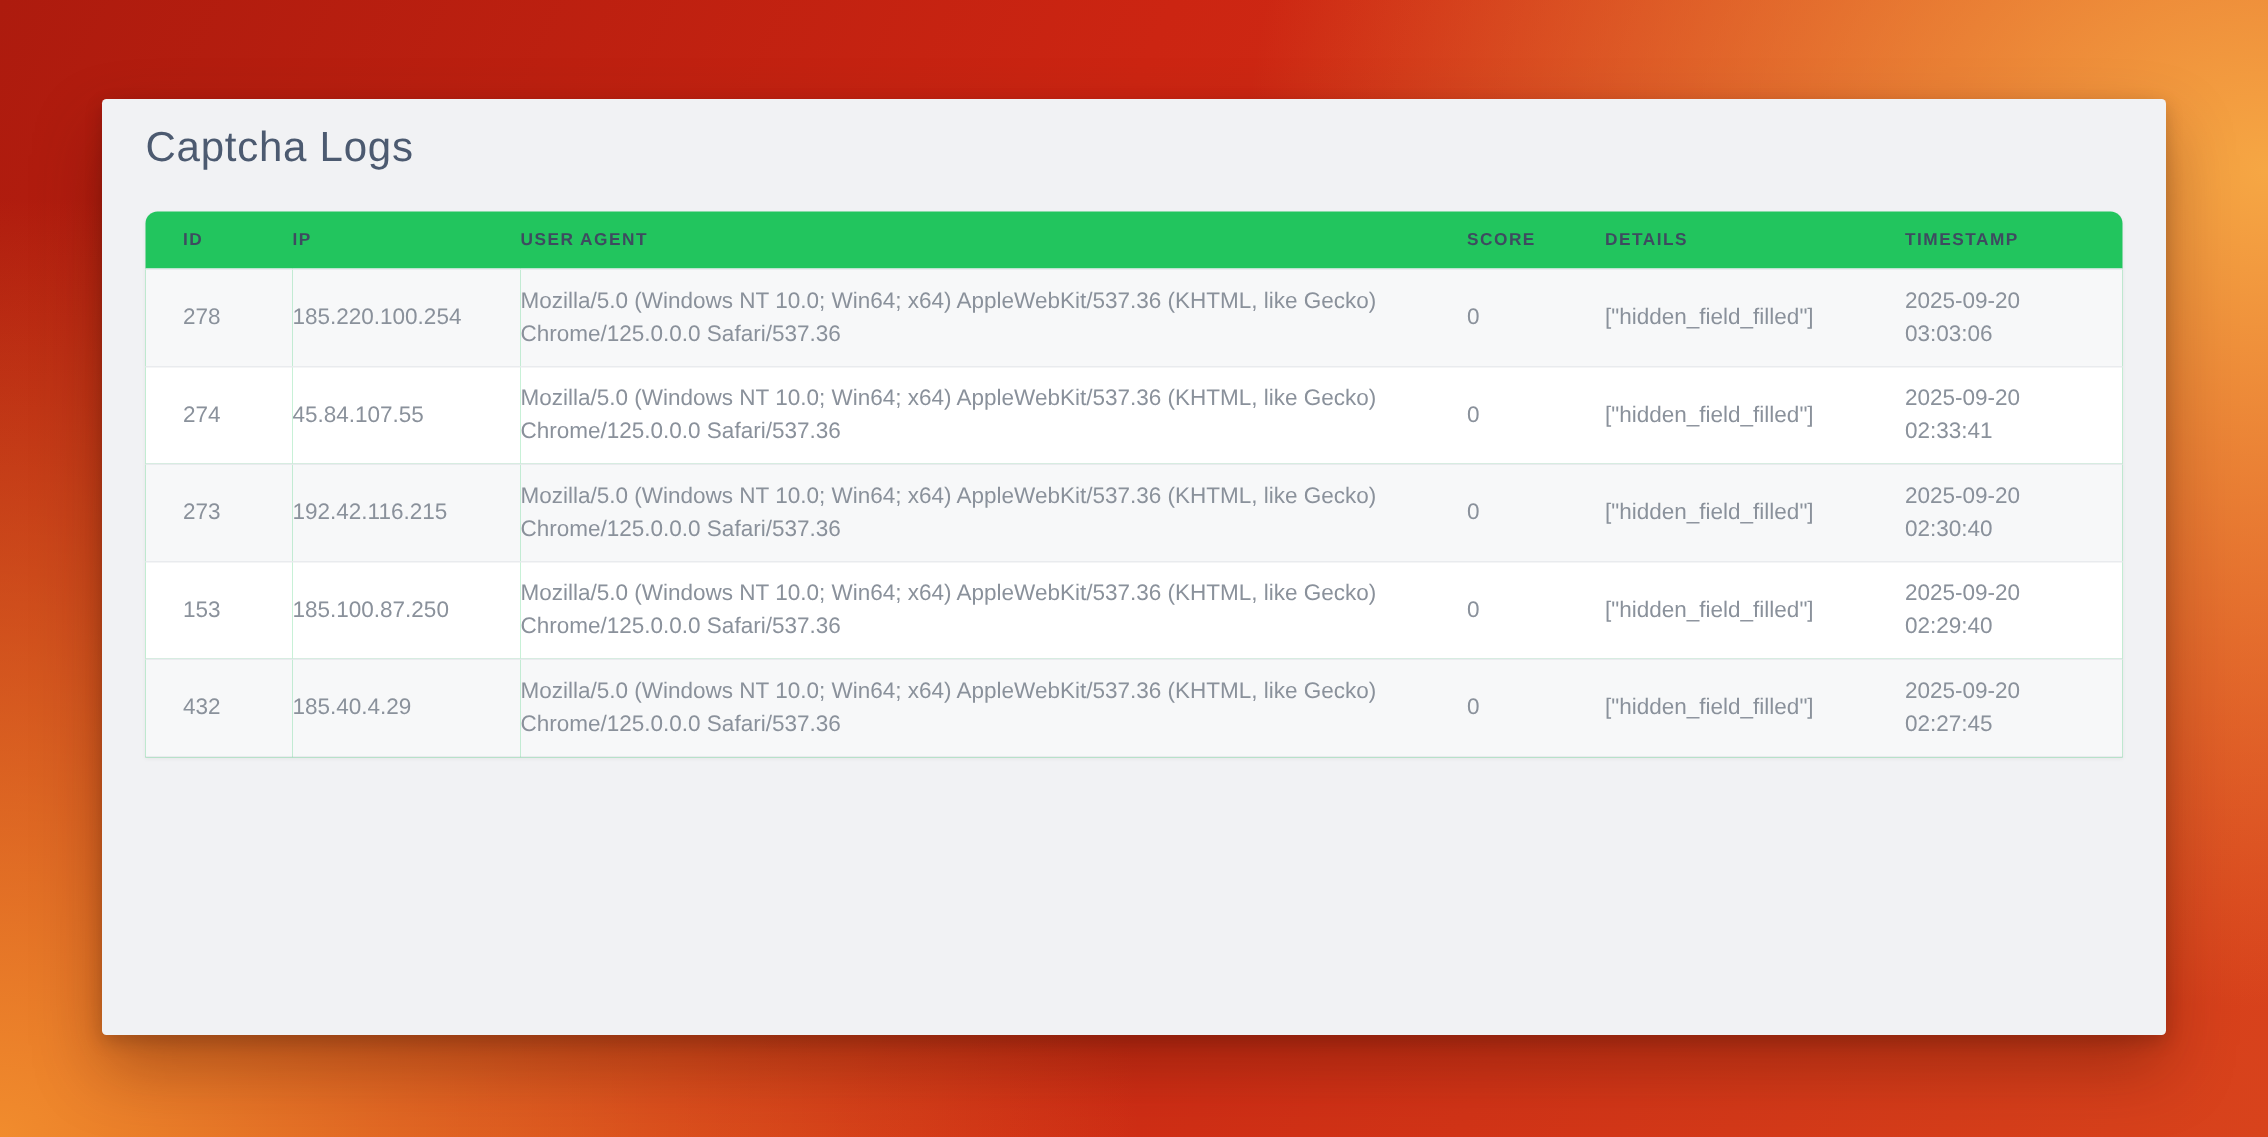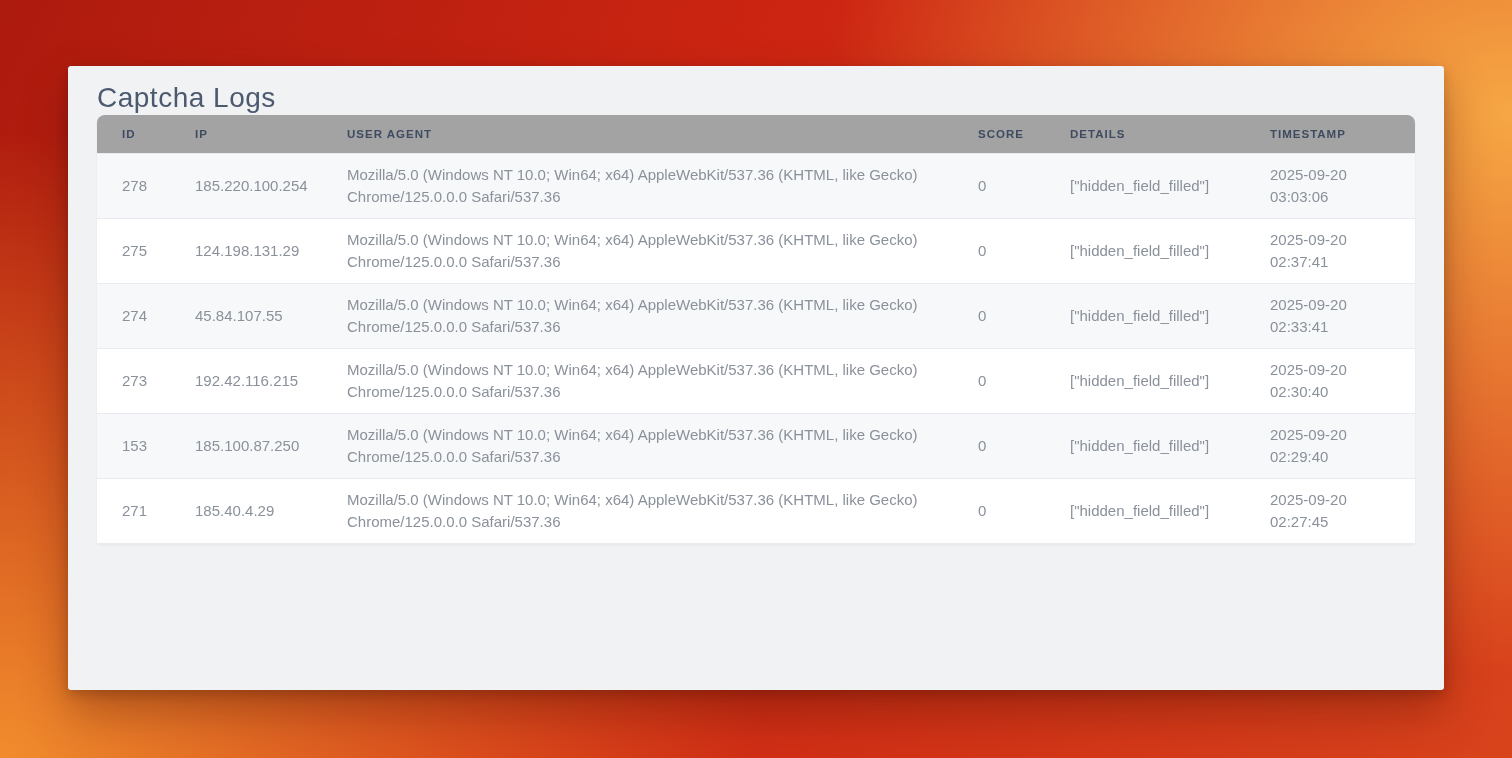--- a/index.html
+++ b/index.html
@@ -25,23 +25,23 @@
   .page-title {
     margin-top: 18px;
     font-size: 28px;
     font-weight: 500;
     letter-spacing: 0.5px;
     color: #4c5a70;
     line-height: 1.0;
   }
   .table-wrap {
     position: absolute;
-    left: 29px; top: 49px;
+    left: 29px; top: 75px;
     width: 1318px;
-    background: #a3a3a3;
+    background: #22c55e;
     border-radius: 8px 8px 0 0;
     box-shadow: 0 1px 3px rgba(0,0,0,0.05);
   }
   table {
     width: 100%;
     border-collapse: collapse;
     table-layout: fixed;
   }
   col.c-id { width: 98px; }
   col.c-ip { width: 152px; }
@@ -109,28 +109,20 @@
     <td class="cell-id">278</td>
     <td class="cell-ip">185.220.100.254</td>
     <td class="cell-ua">Mozilla/5.0 (Windows NT 10.0; Win64; x64) AppleWebKit/537.36 (KHTML, like Gecko) Chrome/125.0.0.0 Safari/537.36</td>
     <td class="cell-score">0</td>
     <td class="cell-details">["hidden_field_filled"]</td>
     <td class="cell-ts">2025-09-20 03:03:06</td>
   </tr>
 
 
 
-  <tr>
-    <td class="cell-id">275</td>
-    <td class="cell-ip">124.198.131.29</td>
-    <td class="cell-ua">Mozilla/5.0 (Windows NT 10.0; Win64; x64) AppleWebKit/537.36 (KHTML, like Gecko) Chrome/125.0.0.0 Safari/537.36</td>
-    <td class="cell-score">0</td>
-    <td class="cell-details">["hidden_field_filled"]</td>
-    <td class="cell-ts">2025-09-20 02:37:41</td>
-  </tr>
 
   <tr>
     <td class="cell-id">274</td>
     <td class="cell-ip">45.84.107.55</td>
     <td class="cell-ua">Mozilla/5.0 (Windows NT 10.0; Win64; x64) AppleWebKit/537.36 (KHTML, like Gecko) Chrome/125.0.0.0 Safari/537.36</td>
     <td class="cell-score">0</td>
     <td class="cell-details">["hidden_field_filled"]</td>
     <td class="cell-ts">2025-09-20 02:33:41</td>
   </tr>
 
@@ -146,21 +138,21 @@
   <tr>
     <td class="cell-id">153</td>
     <td class="cell-ip">185.100.87.250</td>
     <td class="cell-ua">Mozilla/5.0 (Windows NT 10.0; Win64; x64) AppleWebKit/537.36 (KHTML, like Gecko) Chrome/125.0.0.0 Safari/537.36</td>
     <td class="cell-score">0</td>
     <td class="cell-details">["hidden_field_filled"]</td>
     <td class="cell-ts">2025-09-20 02:29:40</td>
   </tr>
 
   <tr>
-    <td class="cell-id">271</td>
+    <td class="cell-id">432</td>
     <td class="cell-ip">185.40.4.29</td>
     <td class="cell-ua">Mozilla/5.0 (Windows NT 10.0; Win64; x64) AppleWebKit/537.36 (KHTML, like Gecko) Chrome/125.0.0.0 Safari/537.36</td>
     <td class="cell-score">0</td>
     <td class="cell-details">["hidden_field_filled"]</td>
     <td class="cell-ts">2025-09-20 02:27:45</td>
   </tr>
 </tbody>
     </table>
   </div>
 </div>

